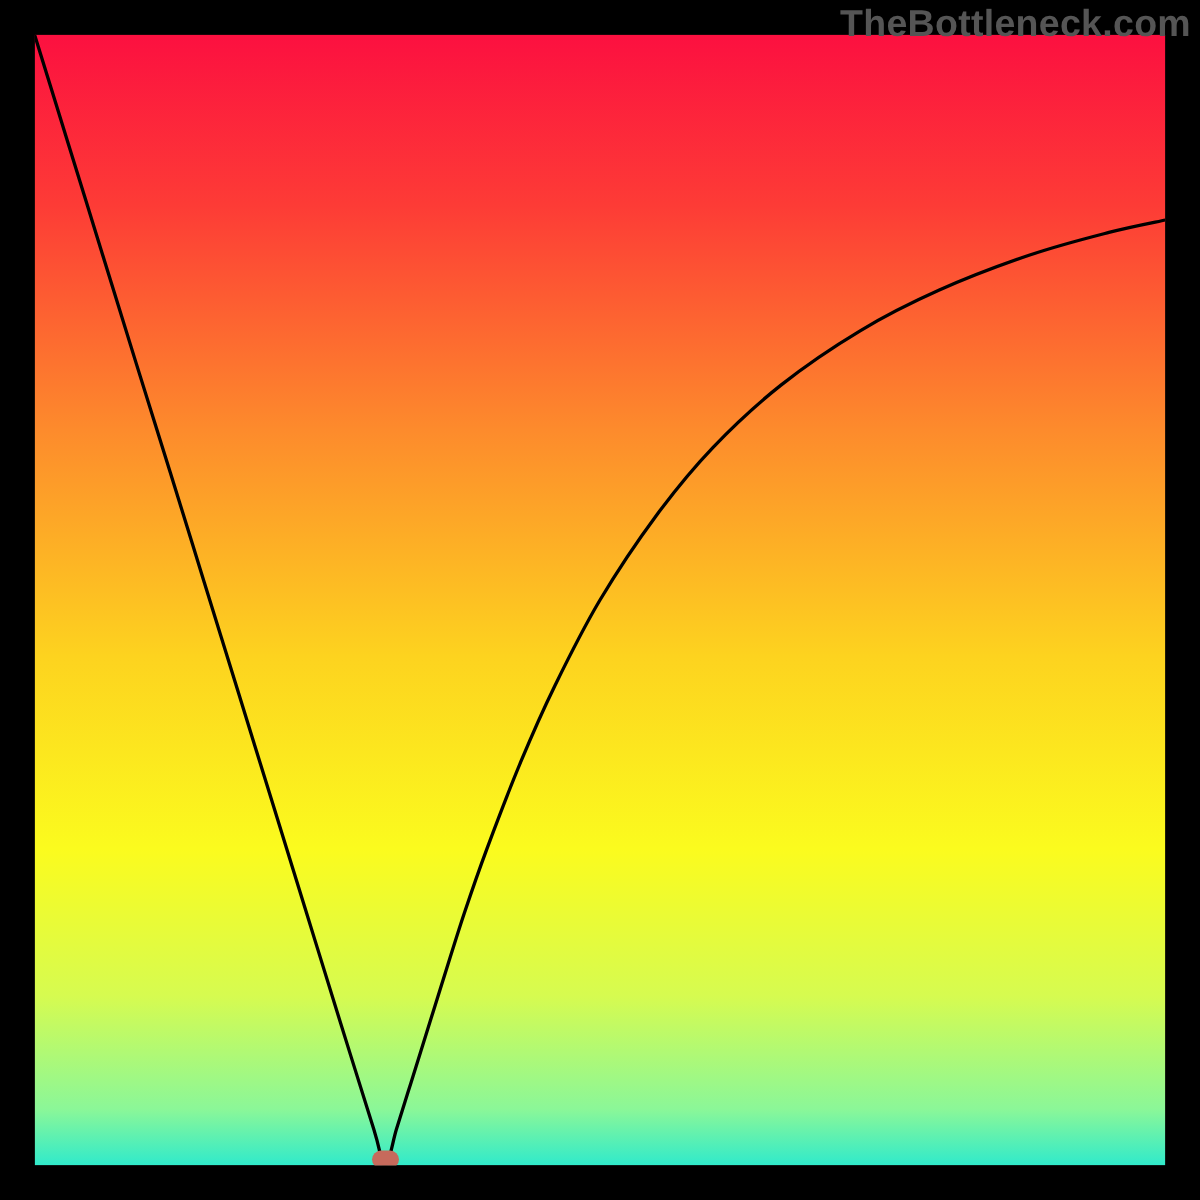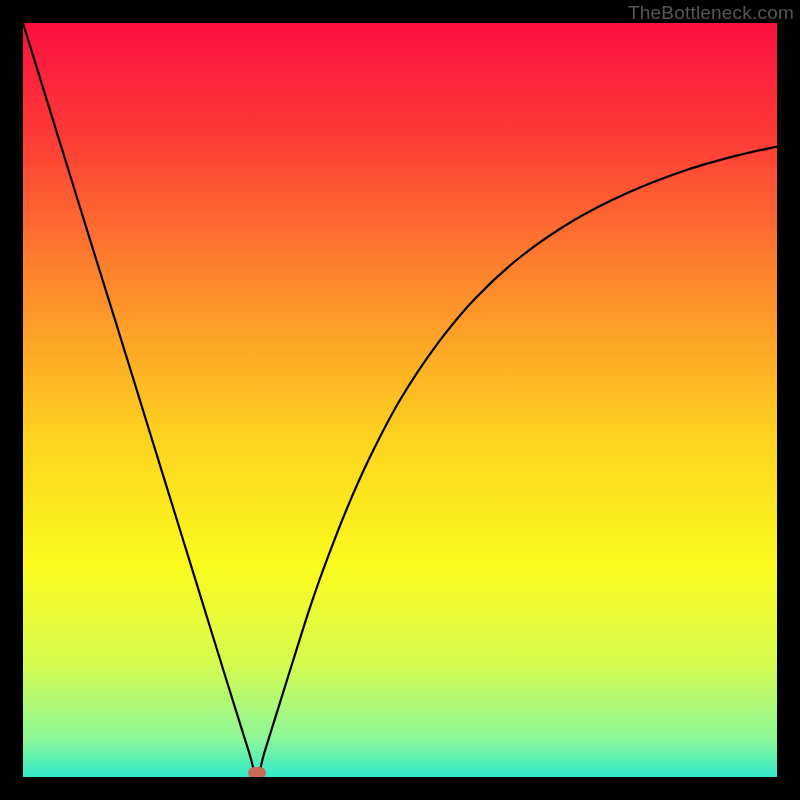--- a/index.html
+++ b/index.html
@@ -37,22 +37,22 @@
     left: 0;
     top: 0;
     width: 100%;
     height: 100%;
   }
   .watermark {
     position: absolute;
     top: 2px;
     right: 6px;
     color: #555;
-    font-size: 19px;
-    font-weight: 400;
+    font-size: 25px;
+    font-weight: 700;
     letter-spacing: 0.2px;
     user-select: none;
   }
   .minimum-marker {
     position: absolute;
     width: 18px;
     height: 12px;
     border-radius: 6px;
     background: #c66a5c;
     transform: translate(-50%, -50%);

